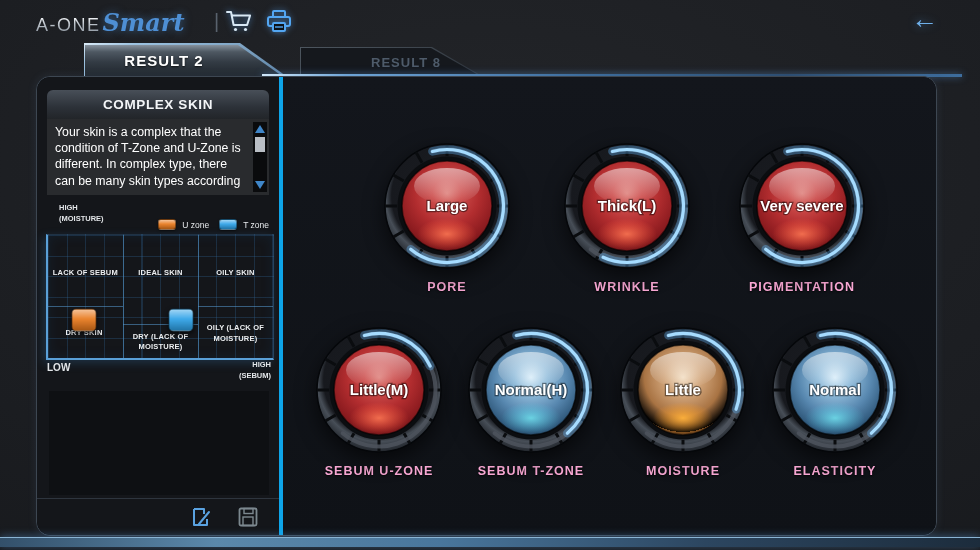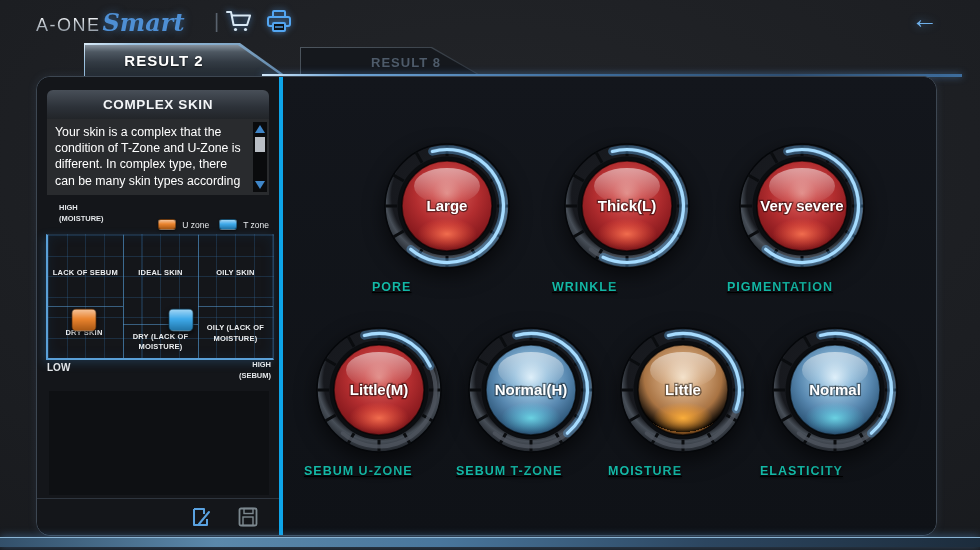--- a/index.html
+++ b/index.html
@@ -93,23 +93,23 @@
   .marker{position:absolute;width:23px;height:21px;border-radius:5px;transform:translate(-50%,-50%);
     border:1px solid rgba(0,0,0,.45);box-shadow:0 2px 4px rgba(0,0,0,.55);}
   .x-low{position:absolute;left:10px;top:163px;color:#e2e5e8;font-size:10px;font-weight:bold;}
   .x-high{position:absolute;right:8px;top:160px;color:#e2e5e8;font-size:7.5px;font-weight:bold;
     text-align:right;line-height:1.5;}
   .empty-box{position:absolute;left:12px;right:10px;top:314px;height:104px;background:#0e1013;}
   .panel-footer{position:absolute;left:0;right:0;bottom:0;height:37px;border-top:1px solid #2e353e;
     display:flex;align-items:center;justify-content:flex-end;gap:24px;padding-right:20px;box-sizing:border-box;}
   .pf-icon{cursor:pointer;display:block;}
   
-  .gauge{position:absolute;width:150px;cursor:pointer;text-decoration:underline;}
+  .gauge{position:absolute;width:150px;text-align:center;cursor:pointer;}
   .gauge svg{display:block;margin:0 auto;filter:drop-shadow(0 7px 10px rgba(0,0,0,.6));}
-  .gauge-label{margin-top:4px;color:#14b8a6;font-weight:bold;font-size:12.5px;letter-spacing:1px;
+  .gauge-label{margin-top:4px;color:#f9a8d4;font-weight:bold;font-size:12.5px;letter-spacing:1px;
     text-shadow:0 1px 2px rgba(0,0,0,.8);}
   .gauge-value{font-family:"Liberation Sans", sans-serif;font-weight:bold;font-size:15px;fill:#ffffff;
     paint-order:stroke;stroke:rgba(0,0,0,.45);stroke-width:2.4px;}
   
   .note{position:absolute;left:254px;top:434px;color:#cf9240;font-weight:bold;font-size:11.5px;
     letter-spacing:.2px;text-shadow:0 1px 1px rgba(0,0,0,.8);}
   .bottom-band{position:absolute;left:0;top:537px;width:100%;height:9px;
     background:linear-gradient(90deg,#33506a 0%,#5b88aa 22%,#49769c 45%,#2c4660 72%,#1c2c3c 100%);
     border-top:1px solid #8ab4d4;box-shadow:0 -1px 8px rgba(90,150,210,.45);}
   .hidden-defs{position:absolute;width:0;height:0;overflow:hidden;}

